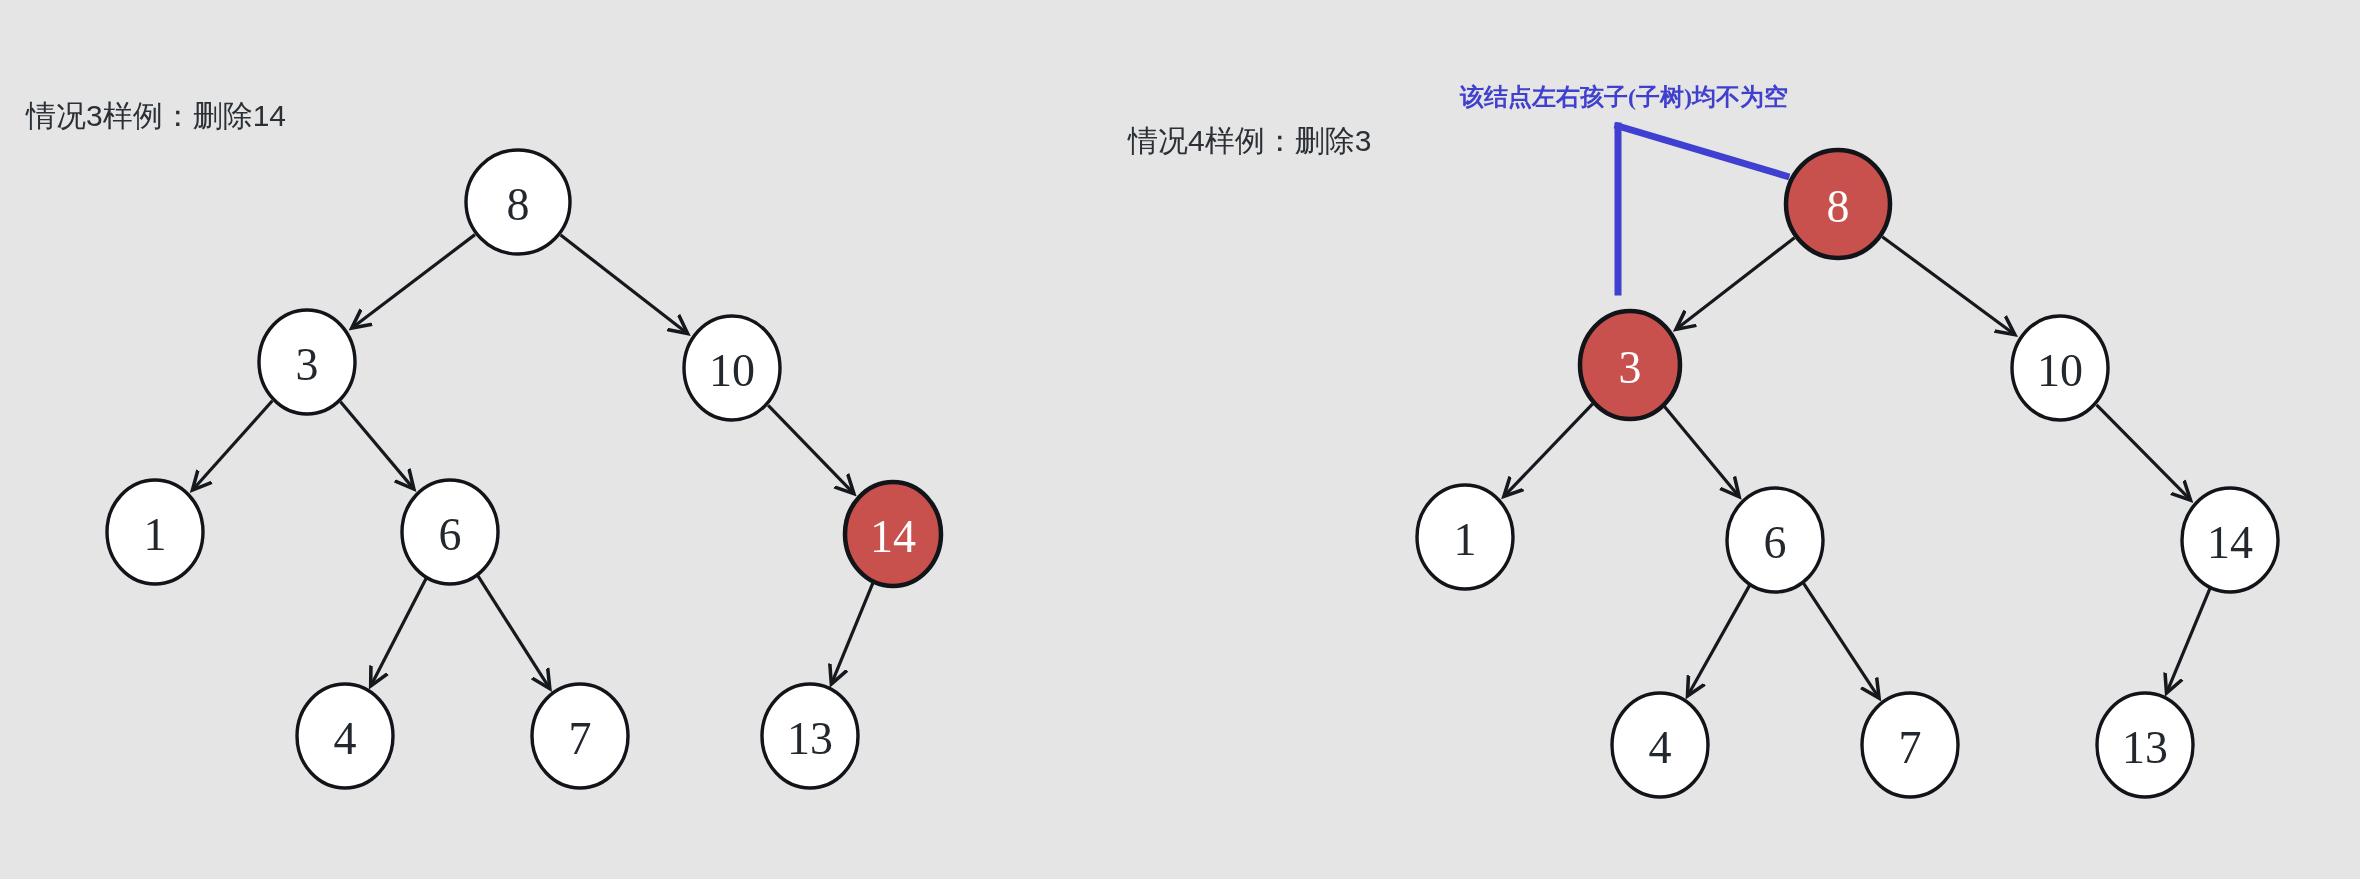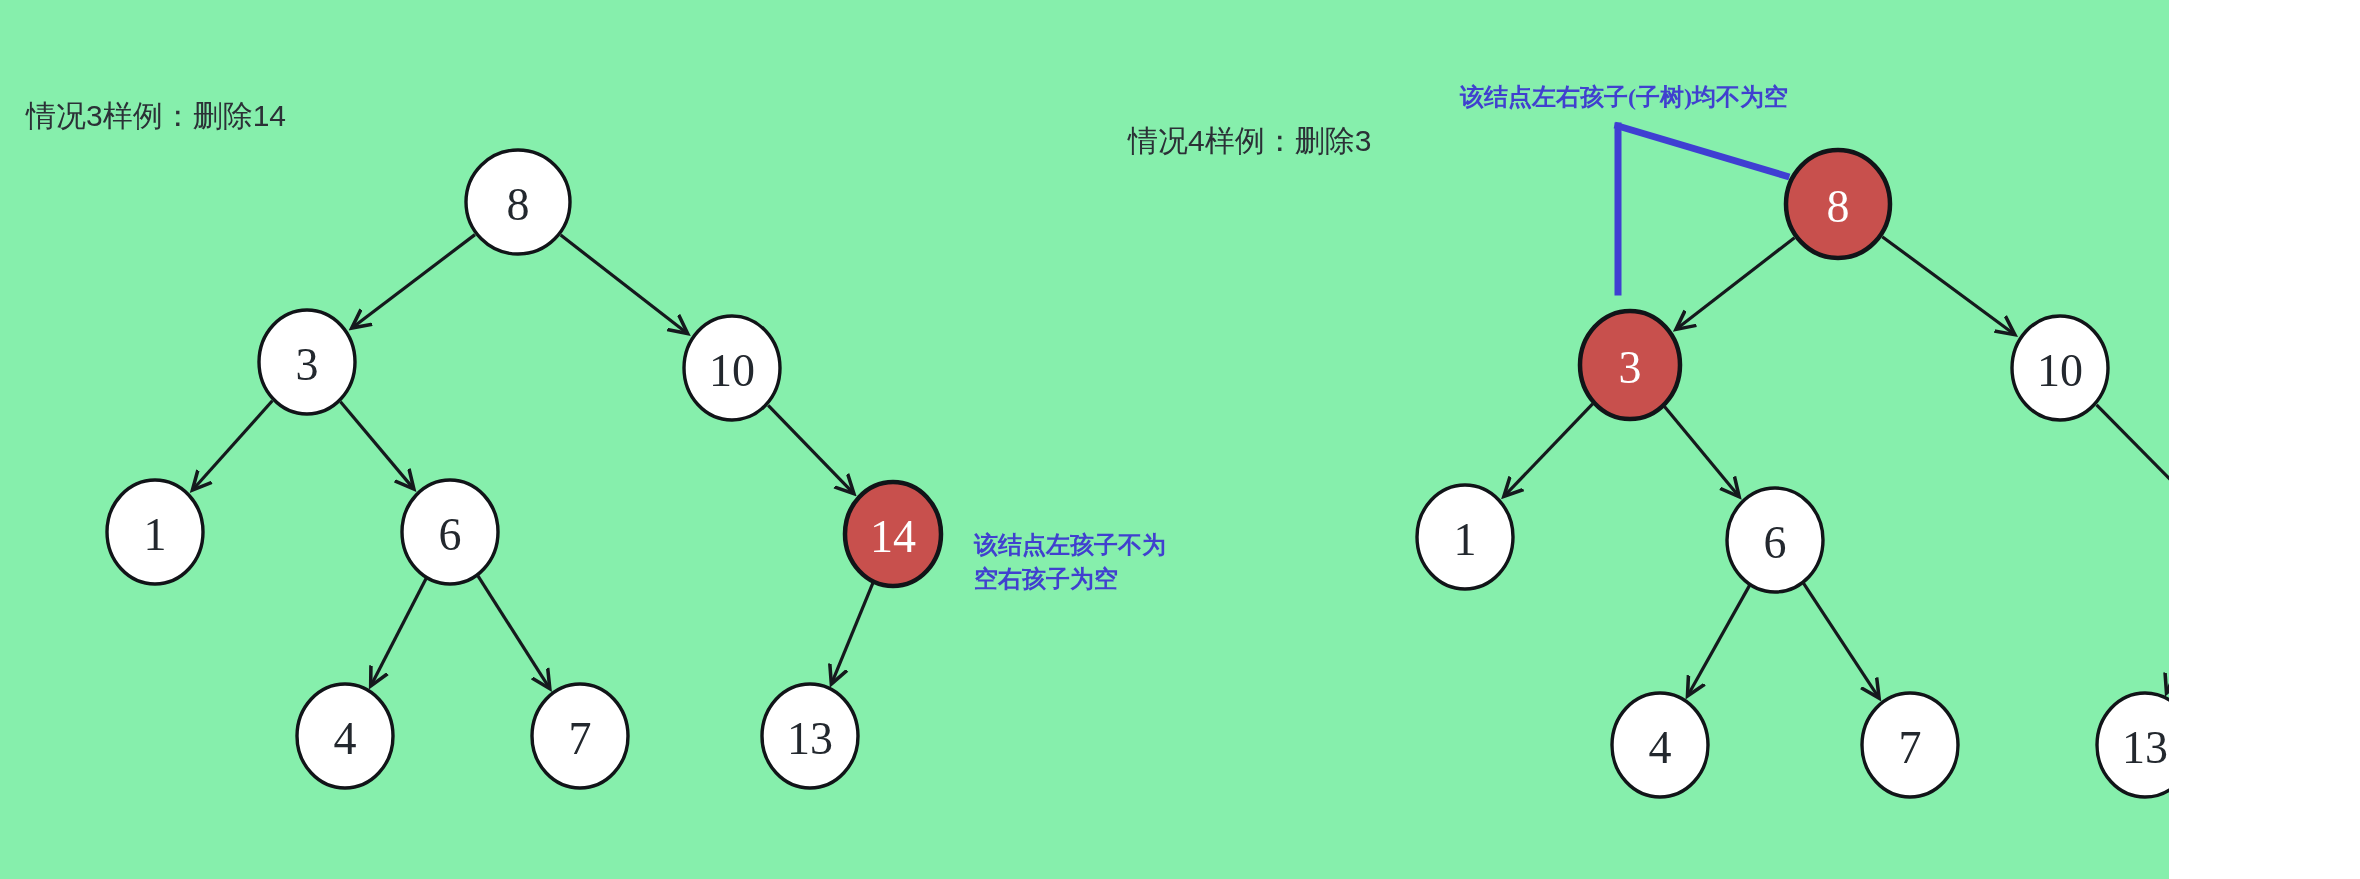--- a/index.html
+++ b/index.html
@@ -5,23 +5,23 @@
   html, body {
     margin: 0;
     padding: 0;
     background: #ffffff;
   }
   body {
     font-family: "Liberation Sans", "DejaVu Sans", sans-serif;
   }
   #canvas {
     position: relative;
-    width: 2169px;
+    width: 2360px;
     height: 879px;
-    background: #86efac;
+    background: #e5e5e5;
     overflow: hidden;
   }
   svg.layer {
     position: absolute;
     left: 0;
     top: 0;
     width: 2360px;
     height: 879px;
   }
   .caption {
@@ -66,21 +66,20 @@
 <body>
 
 <div id="canvas">
 
   <div class="caption" id="left-caption" style="left: 26px; top: 95px;">情况3样例：删除14</div>
 
   <div class="caption" id="right-caption" style="left: 1128px; top: 120px;"><div>情况4样例：删除3</div></div>
 
   <div class="annot" id="right-annotation" style="left: 1460px; top: 80px; font-family: Liberation Serif, serif;">该结点左右孩子(子树)均不为空</div>
 
-  <div class="annot" id="left-annotation" style="left: 974px; top: 528px;"><div>该结点左孩子不为</div><div>空右孩子为空</div></div>
 
   <svg class="layer" id="tree-layer" viewBox="0 0 2360 879">
     <defs>
       <marker id="arrow" viewBox="0 0 12 12" refX="9" refY="6" markerWidth="7" markerHeight="7" orient="auto-start-reverse">
         <path d="M 0 1 L 10 6 L 0 11" fill="none" stroke="#15191d" stroke-width="1.9"></path>
       </marker>
     </defs>
     <g id="left-edges">
         <line x1="474.9719004601729" y1="234.62794277901583" x2="353.2153661724069" y2="326.9551725706867" class="edge" marker-end="url(#arrow)"></line>
         <line x1="560.6679279746857" y1="235.09755160653185" x2="686.1714847679302" y2="332.45077790409545" class="edge" marker-end="url(#arrow)"></line>

